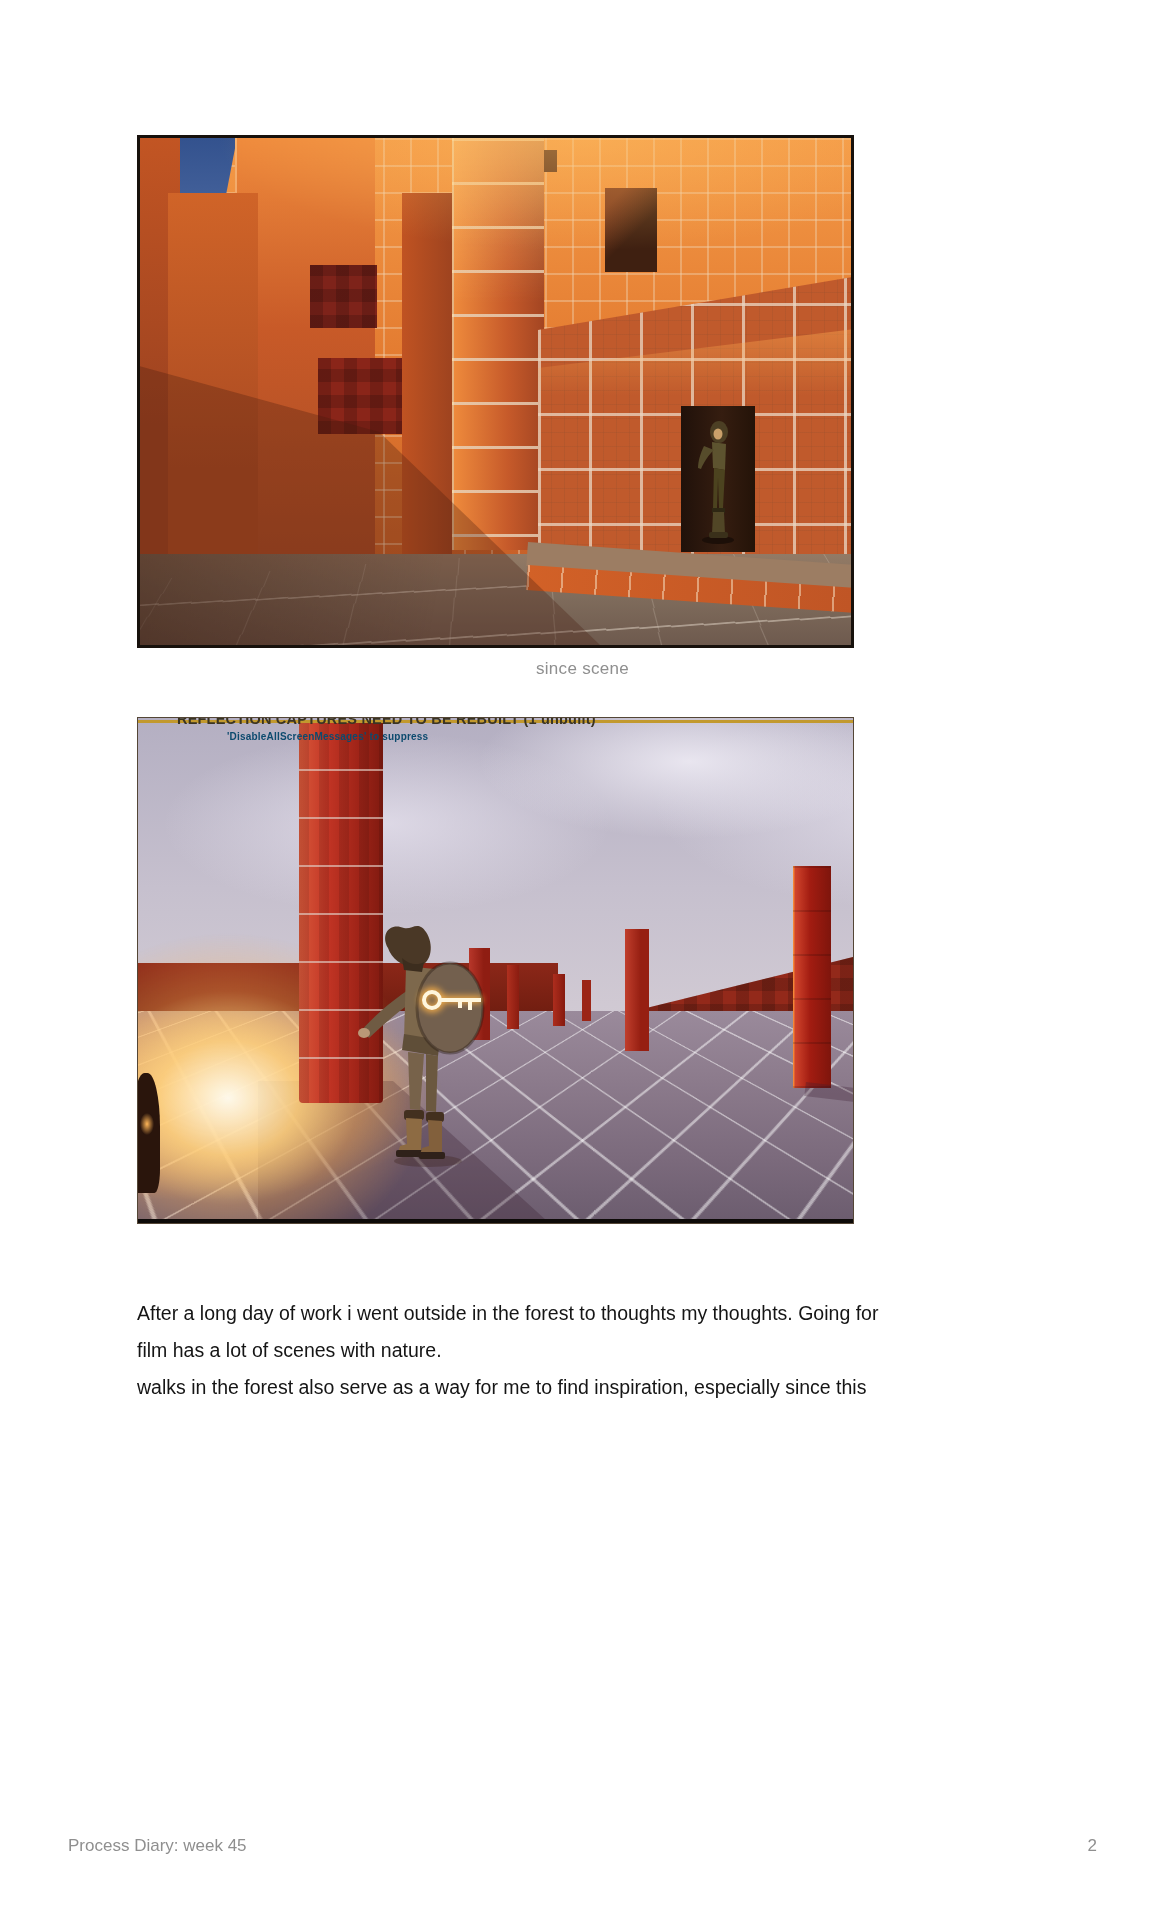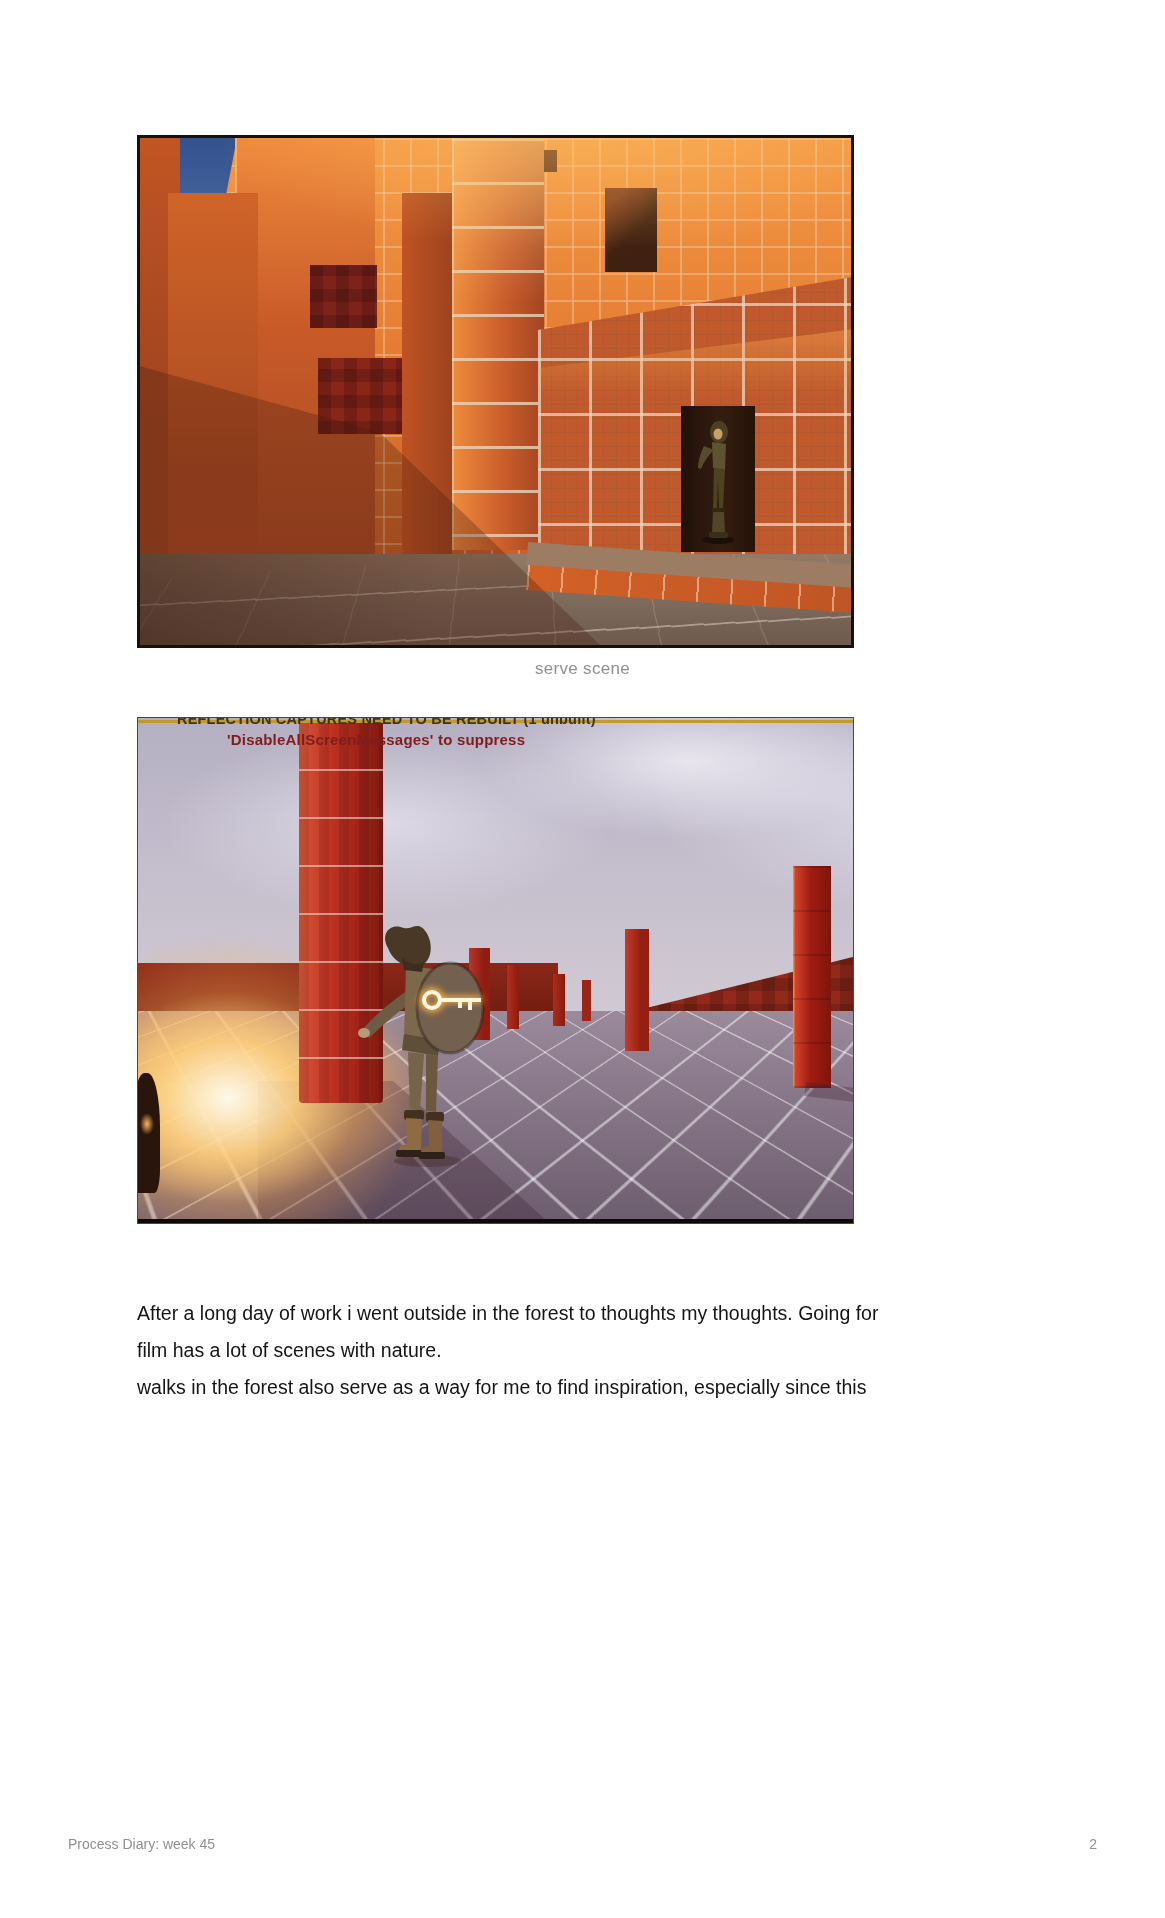--- a/index.html
+++ b/index.html
@@ -22,40 +22,40 @@
   .checker{background-image:
       repeating-linear-gradient(0deg, rgba(0,0,0,.16) 0 13px, transparent 13px 26px),
       repeating-linear-gradient(90deg, rgba(0,0,0,.16) 0 13px, transparent 13px 26px);}
 
   
   .caption{position:absolute;left:137px;width:891px;text-align:center;
            font-size:17px;color:#8f8f8f;letter-spacing:.3px;}
   #para{position:absolute;left:137px;top:1295px;width:900px;
         font-size:19.5px;line-height:37px;color:#151515;}
   #para span{display:block;}
-  .footer-text{position:absolute;font-size:14px;color:#8f8f8f;}
+  .footer-text{position:absolute;font-size:17px;color:#8f8f8f;}
 
   
   .floor-wrap{position:absolute;overflow:hidden;}
   .pgrid{position:absolute;left:-35%;top:-5%;width:170%;height:280%;
          transform-origin:50% 0;}
   .grid-diamond{background-image:
       repeating-linear-gradient(45deg, rgba(255,255,255,.50) 0 2px, transparent 2px 46px),
       repeating-linear-gradient(-45deg, rgba(255,255,255,.50) 0 2px, transparent 2px 46px);
       transform:perspective(520px) rotateX(56deg);}
   .grid-streak{background-image:
       repeating-linear-gradient(2deg, rgba(255,245,230,.40) 0 2px, transparent 2px 58px),
       repeating-linear-gradient(92deg, rgba(255,245,230,.18) 0 1px, transparent 1px 90px);
       transform:perspective(600px) rotateX(48deg) rotateZ(-6deg);}
 
   
   .ue-msg1{position:absolute;left:39px;top:-7px;font-size:14.5px;font-weight:700;
            color:#3a3424;letter-spacing:.2px;white-space:nowrap;}
-  .ue-msg2{position:absolute;left:89px;top:13px;font-size:15px;font-weight:700;
-           color:#7f1d1d;letter-spacing:.2px;white-space:nowrap;}
+  .ue-msg2{position:absolute;left:89px;top:13px;font-size:10px;font-weight:700;
+           color:#0c4a6e;letter-spacing:.2px;white-space:nowrap;}
   .gold-line{position:absolute;left:0;top:2px;width:100%;height:3px;background:#c2992e;}
   .black-bottom{position:absolute;left:0;bottom:0;width:100%;height:4px;background:#0d0a08;}
 </style>
 </head>
 <body>
 
 <div id="page">
 
   <div id="fig1" class="fig">
 
@@ -136,21 +136,21 @@
 
     <div class="abs" style="left:0;top:0;width:885px;height:300px;
                 background:radial-gradient(55% 50% at 50% 0%, rgba(255,195,100,.45), rgba(255,195,100,0) 75%);"></div>
     <div class="abs" style="left:0;top:0;width:460px;height:507px;
                 background:rgba(70,25,12,.30);
                 clip-path:polygon(0 45%,52% 58%,100% 100%,0 100%);"></div>
 
     <div class="abs" style="left:722px;top:2px;width:15px;height:30px;background:#241309;
                 border-radius:40% 40% 20% 20%;transform:rotate(8deg);"></div>
   </div>
-  <div class="caption" style="top:659px;">serve scene</div>
+  <div class="caption" style="top:659px;">since scene</div>
 
   <div id="fig2" class="fig">
 
     <div class="abs" style="left:0;top:0;width:889px;height:310px;
                 background:
                   radial-gradient(300px 110px at 62% 14%, rgba(238,235,244,.9), rgba(238,235,244,0) 70%),
                   radial-gradient(380px 150px at 88% 28%, rgba(230,226,238,.8), rgba(230,226,238,0) 70%),
                   radial-gradient(320px 130px at 28% 34%, rgba(233,229,241,.7), rgba(233,229,241,0) 70%),
                   linear-gradient(180deg,#b4afc2 0%,#c6c0ce 55%,#d2cbd4 100%);"></div>
 

